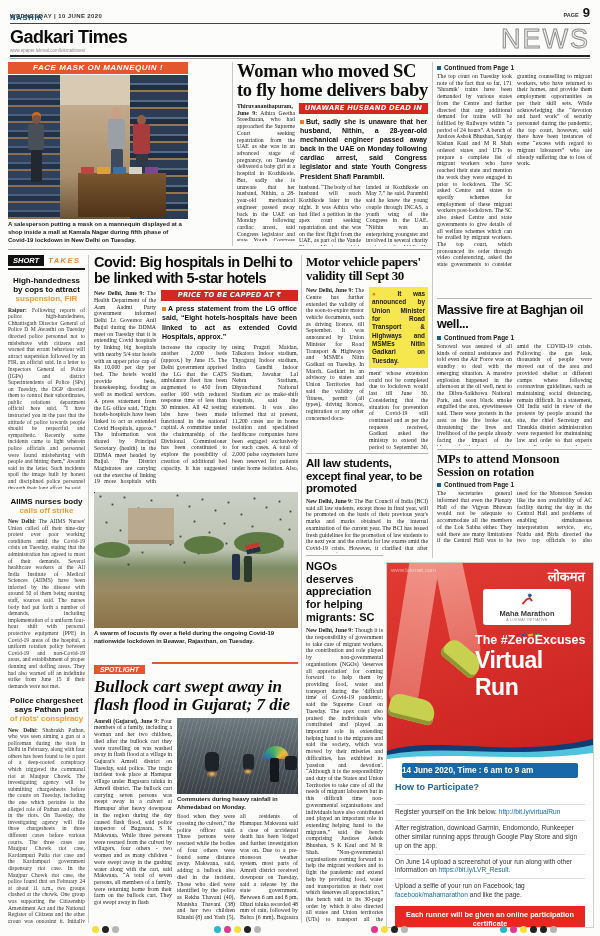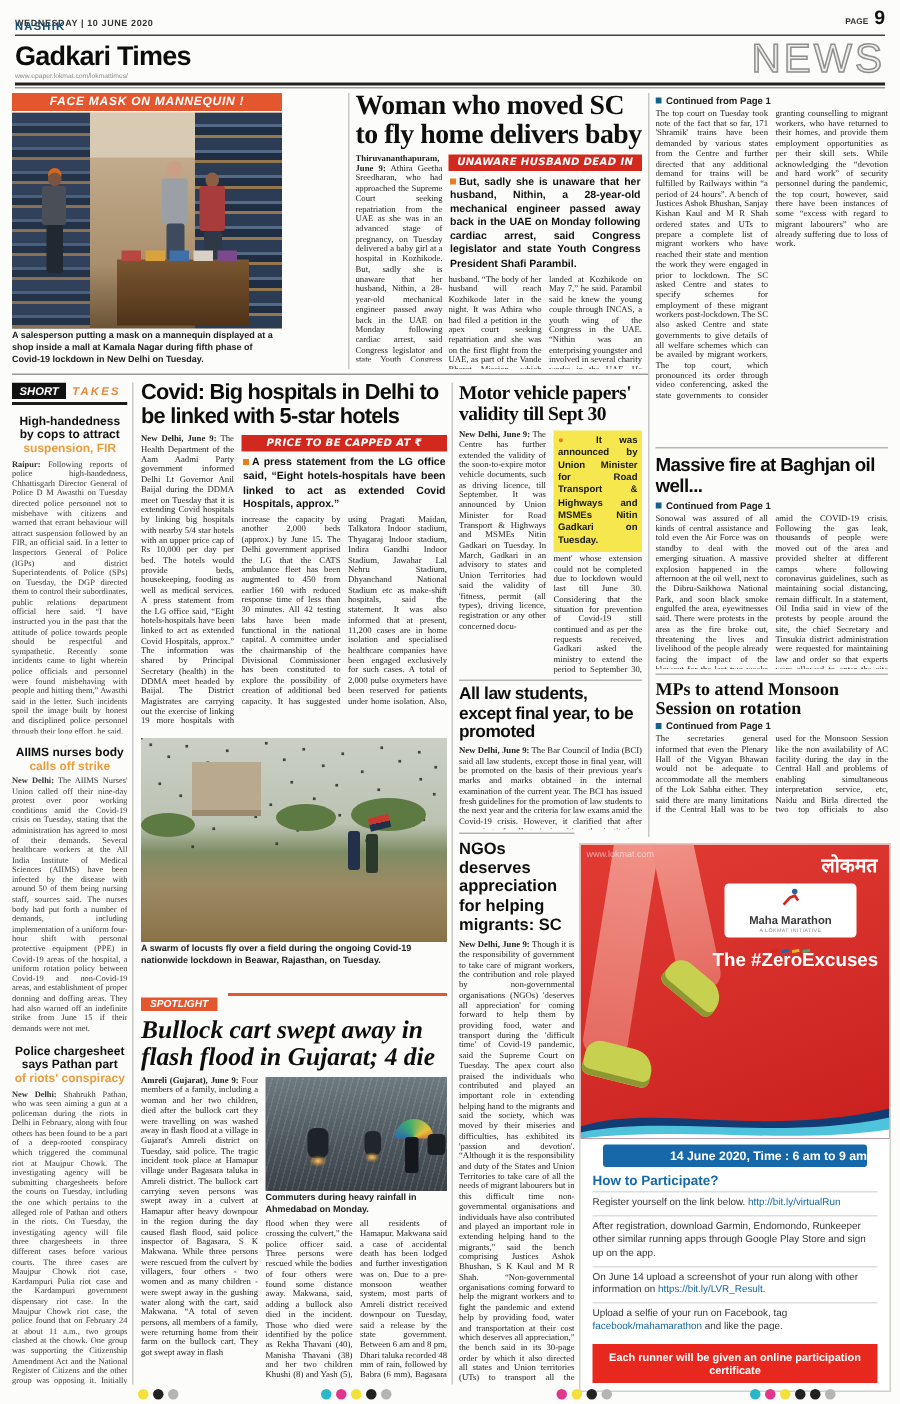--- a/index.html
+++ b/index.html
@@ -71,23 +71,23 @@
   .ad-brand{position:absolute;right:8px;top:4px;font:bold 13px "Liberation Serif",serif;color:#fff}
   .ad-logo{position:absolute;left:96px;top:26px;width:88px;height:36px;background:#fff;border-radius:3px;text-align:center;padding-top:2px}
   .ad-logo-title{font:bold 7.5px "Liberation Sans",sans-serif;color:#3a3a3a}
   .ad-logo-sub{font:3.5px "Liberation Sans",sans-serif;color:#888;letter-spacing:.3px}
   .fleck{display:inline-block;width:5px;height:2px;margin:1px 1px 0;transform:rotate(-12deg)}
   .ad-tag1{position:absolute;left:88px;top:70px;width:116px;font:bold 12.5px "Liberation Sans",sans-serif;color:#fff}
   .ad-tag2{position:absolute;left:88px;top:84px;width:116px;font:bold 23px "Liberation Sans",sans-serif;color:#fff;letter-spacing:-.5px}
   .ad-body{position:absolute;left:88px;top:114px;width:114px;font:bold 7.2px/1.35 "Liberation Sans",sans-serif;color:#fff}
   .ad-wave{position:absolute;left:0;bottom:0;width:100%;height:24px}
   .ad-cats{font:bold 10px "Liberation Sans",sans-serif;color:#0d2d5e;text-align:center;margin-top:5px}
-  .ad-date{background:#1768a8;color:#fff;font:bold 8.2px "Liberation Sans",sans-serif;text-align:right;width:176px;margin:4px auto 0;padding:3px 0;border-radius:2px}
+  .ad-date{background:#1768a8;color:#fff;font:bold 8.2px "Liberation Sans",sans-serif;text-align:left;width:176px;margin:4px auto 0;padding:3px 0;border-radius:2px}
   .ad-how{padding:4px 8px 0}
-  .ad-how-title{color:#1768a8;font:bold 9px "Liberation Sans",sans-serif;margin-bottom:2px}
+  .ad-how-title{color:#1768a8;font:bold 9px "Liberation Sans",sans-serif;margin-bottom:12px}
   .ad-step{font:6.6px/1.35 "Liberation Sans",sans-serif;color:#333;padding:3px 0;border-top:1px solid #ddd}
   .ad-step:first-of-type{border-top:none}
   .ad-link{color:#1768a8}
   .ad-cert{background:#e8281e;color:#fff;font:bold 7.3px "Liberation Sans",sans-serif;text-align:center;padding:4px 2px;margin:3px 8px 0}
   
   .dots{display:flex;gap:3px}
   .d{width:7px;height:7px;border-radius:50%;display:inline-block}
   .dc{background:#2ab6c9}.dm{background:#e0368c}.dy{background:#f3e13a}.dk{background:#222}.dg{background:#b5b5b5}
 </style>
 </head>
@@ -237,21 +237,21 @@
       <div class="fig" style="position:absolute;left:150px;top:64px;width:8px;height:26px;background:#2c3a2e;border-radius:2px"></div>
     </div>
     <div class="caption" style="margin-top:2px">A swarm of locusts fly over a field during the ongoing Covid-19 nationwide lockdown in Beawar, Rajasthan, on Tuesday.</div>
   </div>
 
   <div class="abs clip" style="left:94px;top:658px;width:204px;height:266px">
     <div style="position:relative">
       <span class="spot-tag">SPOTLIGHT</span>
       <span class="spot-line" style="left:58px;right:0"></span>
     </div>
-    <div class="h-serif" style="font-style:italic;font-size:17px;line-height:1.08;margin-top:2px">Bullock cart swept away in flash flood in Gujarat; 4 die</div>
+    <div class="h-serif" style="font-style:italic;font-size:17px;line-height:1.08;margin-top:2px">Bullock cart swept away in flash flood in Gujarat; 7 die</div>
     <div style="display:flex;gap:5px;margin-top:3px;height:206px">
       <div class="bt clip" style="width:78px;height:100%">
         <b>Amreli (Gujarat), June 9:</b>
         <span>Four members of a family, including a woman and her two children, died after the bullock cart they were travelling on was washed away in flash flood at a village in Gujarat's Amreli district on Tuesday, said police. The tragic incident took place at Hamapur village under Bagasara taluka in Amreli district. The bullock cart carrying seven persons was swept away in a culvert at Hamapur after heavy downpour in the region during the day caused flash flood, said police inspector of Bagasara, S K Makwana. While three persons were rescued from the culvert by villagers, four others - two women and as many children - were swept away in the gushing water along with the cart, said Makwana. “A total of seven persons, all members of a family, were returning home from their farm on the bullock cart. They got swept away in flash</span>
       </div>
       <div style="width:121px">
         <div class="ph ph-rain" style="height:76px">
           <div class="rain-ovl"></div>
           <div class="fig" style="position:absolute;left:28px;top:34px;width:14px;height:20px;background:#1d2328;border-radius:5px"></div>
           <div class="glow" style="left:29px;top:52px;width:12px;height:8px"></div>
@@ -314,20 +314,21 @@
       <div class="ad-logo">
         <svg width="15" height="12" viewBox="0 0 16 13">
             <circle cx="10.5" cy="2.5" r="2" fill="#2b5fa3"></circle>
             <path d="M2.5 12 L7 7 L10.5 5.5 L13 9" stroke="#d2281e" stroke-width="2" fill="none"></path>
           </svg>
         <div class="ad-logo-title">Maha Marathon</div>
         <div class="ad-logo-sub">A LOKMAT INITIATIVE</div>
         <div><span class="fleck" style="background:#d2281e"></span><span class="fleck" style="background:#2b5fa3"></span><span class="fleck" style="background:#e9b421"></span><span class="fleck" style="background:#3fae6c"></span></div>
       </div>
       <div class="ad-tag1">The #ZeroExcuses</div>
+      <div class="ad-tag2">Virtual Run</div>
       <svg class="ad-wave" viewBox="0 0 208 24" preserveAspectRatio="none">
         <path d="M0 16 C 50 0, 120 24, 208 4 L208 24 L0 24 Z" fill="#123d74"></path>
         <path d="M0 20 C 60 8, 130 26, 208 10 L208 24 L0 24 Z" fill="#4fc3dc"></path>
         <path d="M0 24 C 70 16, 140 28, 208 18 L208 24 Z" fill="#ffffff"></path>
       </svg>
     </div>
     <div class="ad-date">14 June 2020, Time : 6 am to 9 am</div>
     <div class="ad-how">
       <div class="ad-how-title">How to Participate?</div>
       <div class="ad-step"><span>Register yourself on the link below.</span> <span class="ad-link">http://bit.ly/virtualRun</span></div>

